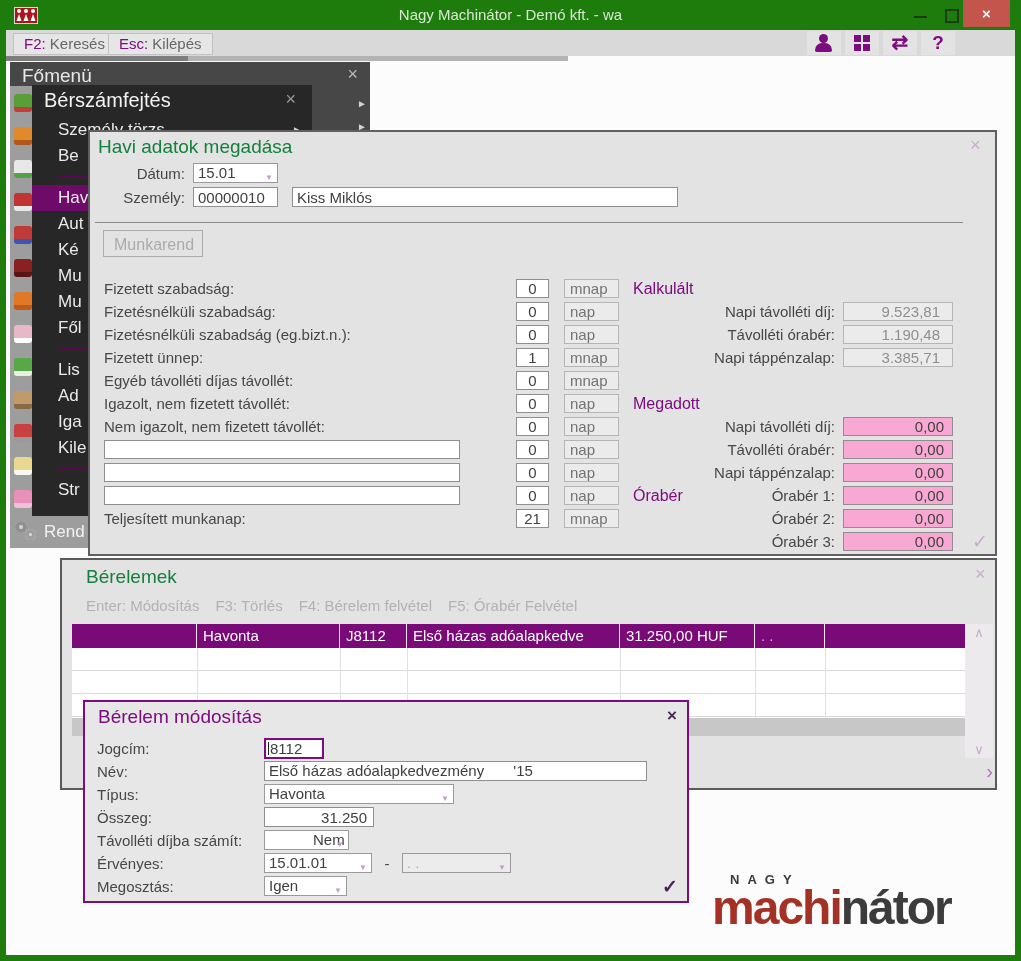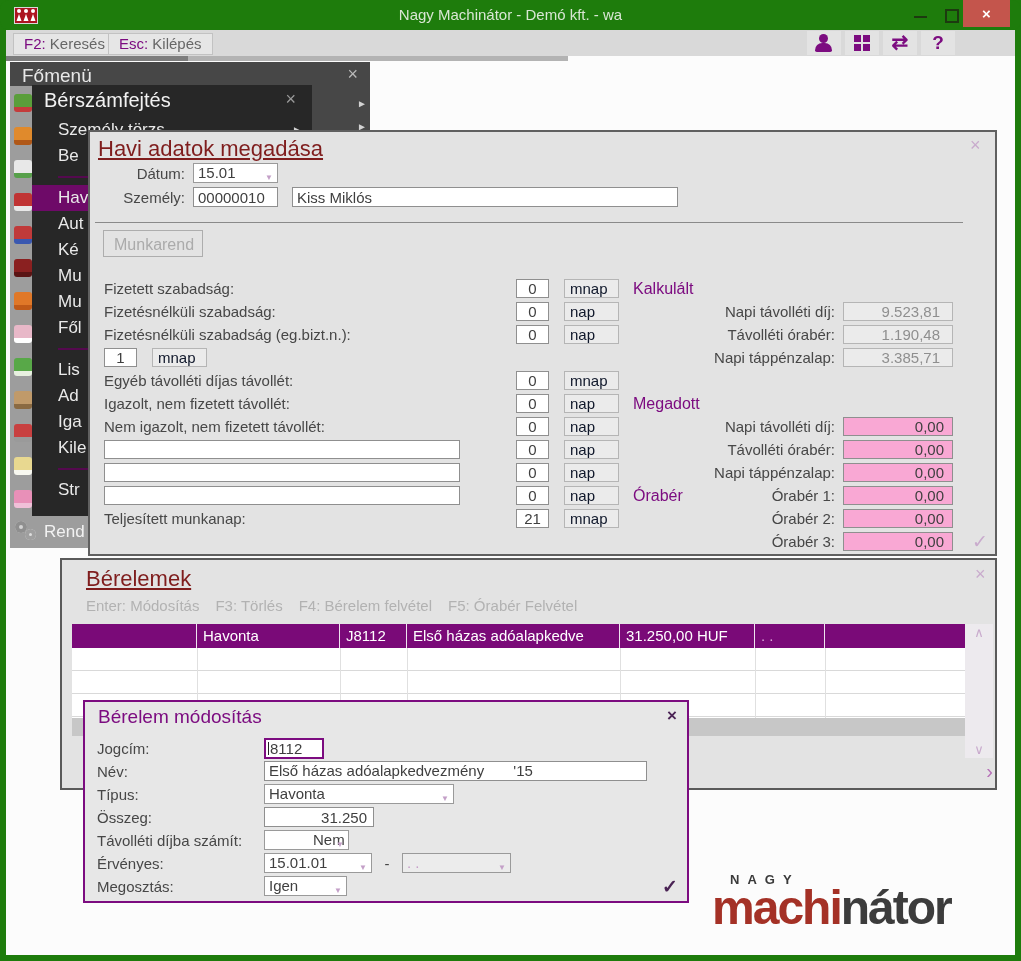--- a/index.html
+++ b/index.html
@@ -54,21 +54,21 @@
   .bersz{position:absolute;left:26px;top:29px;width:280px;height:431px;background:#272727;}
   .bersz-title{position:absolute;left:12px;top:4px;font-size:20px;color:#f2f2f2;}
   .bersz-close{position:absolute;right:16px;top:4px;font-size:18px;color:#9a9a9a;cursor:pointer;}
   .bersz-items{position:absolute;left:0;top:32px;width:100%;}
   .menu-item{position:relative;height:26px;line-height:26px;padding-left:26px;font-size:17px;color:#e9e9e9;cursor:pointer;white-space:nowrap;}
   .menu-item .arr{position:absolute;right:10px;top:0;font-size:10px;color:#d2d2d2;}
   .menu-item.selected{background:#6e0a68;}
   .menu-item.divider{height:16px;cursor:default;}
   .menu-item.divider::after{content:"";position:absolute;left:26px;right:10px;top:7px;height:2px;background:#55094f;}
   
-  .dlg-title{font-size:22px;color:#7f1d1d;text-decoration:underline;}
+  .dlg-title{font-size:19px;color:#15803d;}
   .lite-x{color:#c9abcd;font-size:18px;cursor:pointer;}
   .lite-check{color:#c9abcd;font-size:19px;cursor:pointer;}
   .combo{position:relative;background:#fff;border:1px solid #9a9a9a;box-sizing:border-box;height:20px;
     font-size:15px;color:#3f3f3f;line-height:18px;padding-left:4px;cursor:pointer;white-space:nowrap;}
   .combo .dd{position:absolute;right:4px;top:5px;font-size:8px;color:#c4a0c8;}
   .tfield{background:#fff;border:1px solid #8f8f8f;box-sizing:border-box;height:20px;font-size:15px;color:#3f3f3f;
     line-height:18px;padding:0 4px;font-family:"Liberation Sans",sans-serif;}
   
   .havi{position:absolute;left:82px;top:74px;width:909px;height:426px;background:#e3e3e3;border:2px solid #606060;box-sizing:border-box;}
   .havi-title{position:absolute;left:8px;top:4px;}
@@ -80,21 +80,21 @@
   .in-szname{position:absolute;left:202px;top:55px;width:386px;}
   .havi-hr{position:absolute;left:5px;top:90px;width:868px;height:1px;background:#8a8a8a;}
   .btn-munkarend{position:absolute;left:13px;top:98px;width:100px;height:27px;background:#e3e3e3;border:1px solid #adadad;
     font-size:16px;color:#ababab;text-align:left;padding-left:10px;line-height:25px;box-sizing:border-box;cursor:default;}
   .havi-rows{position:absolute;left:14px;top:146px;display:flex;flex-direction:column;gap:2px;}
   .hrow{display:flex;align-items:center;height:21px;}
   .hrow .flabel{width:412px;font-size:15px;color:#474747;box-sizing:border-box;}
   .hrow.inputfield .flabel{width:356px;margin-right:56px;background:#fff;border:1px solid #8f8f8f;height:19px;}
   .hrow .nin{width:33px;height:19px;text-align:center;padding:0;}
   .hrow .unit{width:55px;height:19px;margin-left:15px;background:#ebebeb;border:1px solid #b5b5b5;box-sizing:border-box;
-    font-size:15px;color:#0f172a;line-height:17px;padding-left:5px;}
+    font-size:15px;color:#737373;line-height:17px;padding-left:5px;}
   .grp{position:absolute;left:543px;display:flex;flex-direction:column;gap:2px;}
   .grp-kalk{top:146px;} .grp-mega{top:261px;} .grp-orab{top:353px;}
   .grp-header{height:21px;font-size:16px;color:#7c0c80;line-height:21px;}
   .grow{display:flex;align-items:center;height:21px;}
   .grow .glabel{width:202px;text-align:right;font-size:15px;color:#474747;}
   .grow .gval{width:110px;height:19px;margin-left:8px;box-sizing:border-box;font-size:15px;line-height:17px;text-align:right;}
   .grow .ro{background:#ebebeb;border:1px solid #b5b5b5;color:#8f8f8f;padding-right:12px;}
   .grow .ed{background:#f9a8d4;border:1px solid #8f8f8f;color:#3f3f3f;padding-right:8px;}
   .orab-side{position:absolute;left:543px;top:353px;height:21px;font-size:16px;color:#7c0c80;line-height:21px;}
   .havi-check{position:absolute;left:882px;top:398px;}
@@ -320,20 +320,21 @@
         <span class="flabel">Fizetésnélküli szabadság:</span>
         <input class="tfield nin" value="0" style="">
         <span class="unit">nap</span>
       </div>
         <div class="hrow">
         <span class="flabel">Fizetésnélküli szabadság (eg.bizt.n.):</span>
         <input class="tfield nin" value="0" style="">
         <span class="unit">nap</span>
       </div>
         <div class="hrow">
+        <span class="flabel">Fizetett ünnep:</span>
         <input class="tfield nin" value="1" style="">
         <span class="unit">mnap</span>
       </div>
         <div class="hrow">
         <span class="flabel">Egyéb távolléti díjas távollét:</span>
         <input class="tfield nin" value="0" style="">
         <span class="unit">mnap</span>
       </div>
         <div class="hrow">
         <span class="flabel">Igazolt, nem fizetett távollét:</span>

